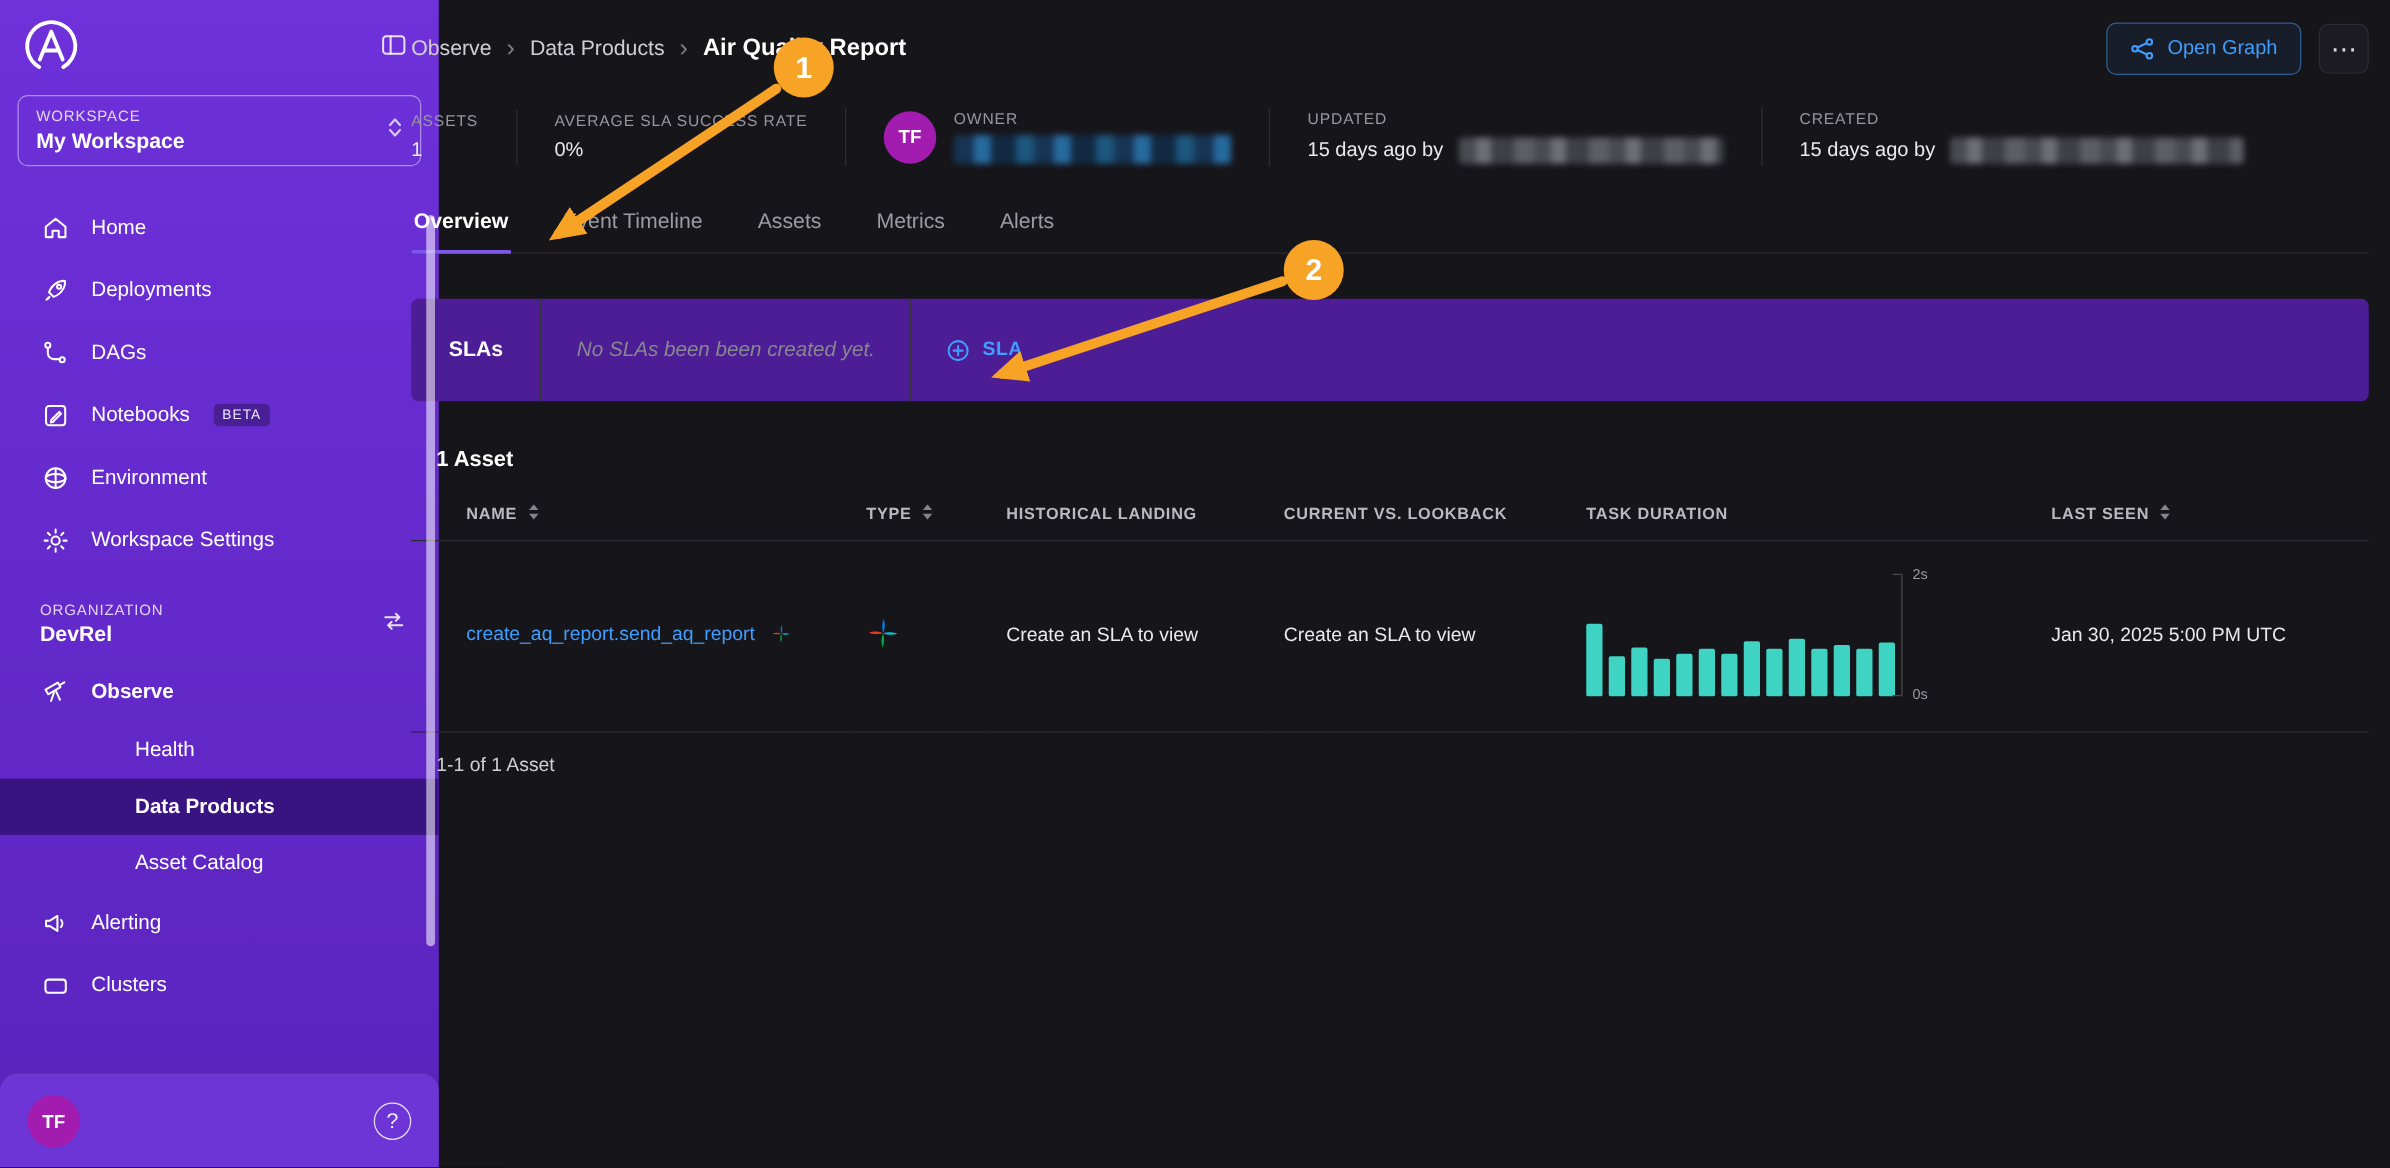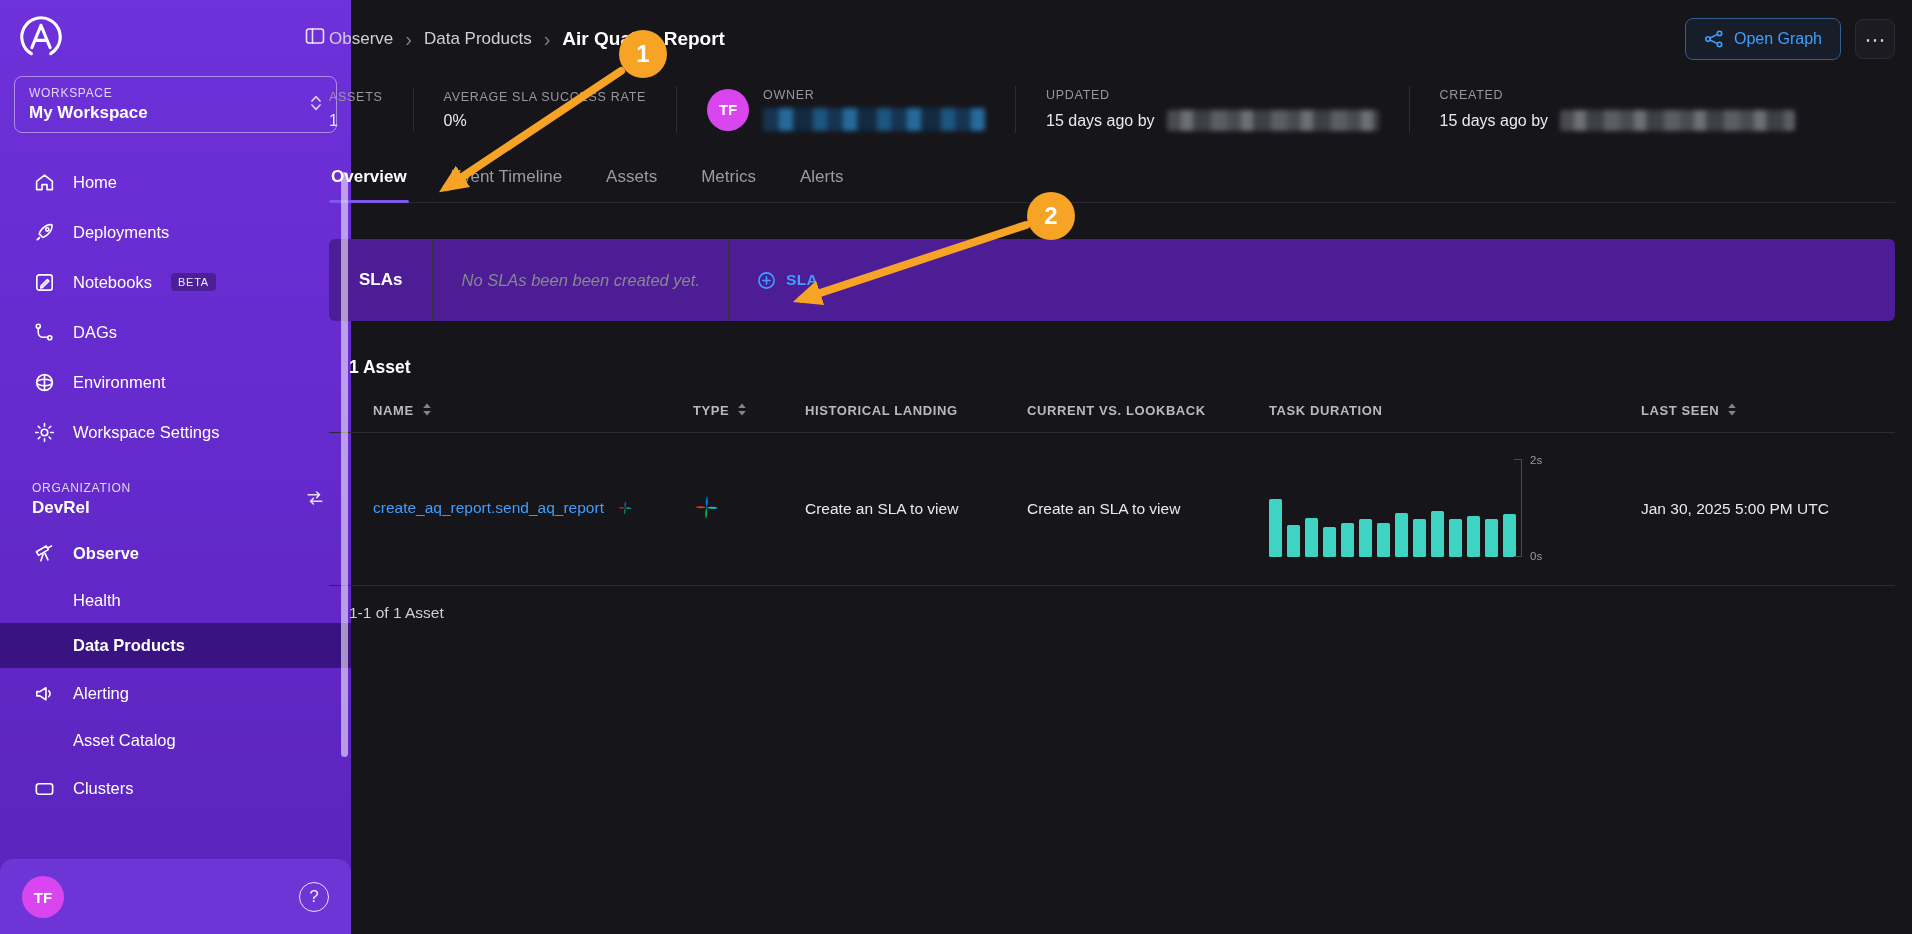--- a/index.html
+++ b/index.html
@@ -14,28 +14,28 @@
   .collapse-btn{background:none;border:none;color:rgba(255,255,255,.85);padding:4px;cursor:pointer}
   .collapse-btn svg{stroke:rgba(255,255,255,.85);fill:none;stroke-width:1.6;stroke-linecap:round;stroke-linejoin:round}
   .ws-box{margin:10px 14px 0;border:1px solid rgba(255,255,255,.45);border-radius:8px;padding:9px 14px;display:flex;justify-content:space-between;align-items:center;cursor:pointer}
   .mini-label{font-size:12px;letter-spacing:.7px;color:rgba(255,255,255,.8)}
   .ws-name{font-size:17px;font-weight:bold;margin-top:3px}
   .chev svg{stroke:rgba(255,255,255,.75);fill:none;stroke-width:1.7;stroke-linecap:round;stroke-linejoin:round}
   .nav{margin-top:24px}
   .nav-item{display:flex;align-items:center;gap:17px;padding:13px 24px 13px 32px;font-size:16.5px;cursor:pointer;position:relative}
   .nav-item .nicon{width:24px;height:24px;flex:0 0 24px;display:flex;align-items:center;justify-content:center}
   .nav-item .nicon svg{width:23px;height:23px;stroke:#fff;fill:none;stroke-width:1.7;stroke-linecap:round;stroke-linejoin:round}
-  .nav-item.sub{padding-left:73px}
+  .nav-item.sub{padding-left:108px}
   .nav-item.active{background:#3a1383;font-weight:bold}
   .nav-item.head{font-weight:bold}
   .beta{margin-left:2px;background:rgba(0,0,0,.28);border-radius:4px;padding:3px 7px;font-size:11px;letter-spacing:.8px;color:#efeaff;font-weight:normal}
   .org-head{margin-top:16px;padding:8px 26px 8px 32px;display:flex;justify-content:space-between;align-items:center}
   .swap svg{width:20px;height:20px;stroke:rgba(255,255,255,.85);fill:none;stroke-width:1.7;stroke-linecap:round;stroke-linejoin:round}
   .sb-bottom{position:absolute;left:0;right:0;bottom:0;height:74px;background:#6d35d6;border-radius:14px 14px 0 0;display:flex;justify-content:space-between;align-items:center;padding:0 22px;z-index:6;box-shadow:0 -1px 0 rgba(255,255,255,.12)}
-  .avatar{width:42px;height:42px;border-radius:50%;background:#d946ef;color:#fff;font-weight:bold;font-size:15px;display:flex;align-items:center;justify-content:center}
+  .avatar{width:42px;height:42px;border-radius:50%;background:#a21caf;color:#fff;font-weight:bold;font-size:15px;display:flex;align-items:center;justify-content:center}
   .help-btn{width:30px;height:30px;border-radius:50%;border:1.7px solid rgba(255,255,255,.85);background:none;color:rgba(255,255,255,.9);font-size:17px;display:flex;align-items:center;justify-content:center;cursor:pointer;font-family:inherit}
   .sb-scroll{position:absolute;right:3px;top:172px;width:7px;height:585px;background:rgba(255,255,255,.55);border-radius:4px;z-index:7}
 
   
   .main{position:absolute;left:305px;right:0;top:0;bottom:0;padding:0 17px 0 24px;color:#e8e8ec}
   .topbar{margin-top:18px;display:flex;justify-content:space-between;align-items:center}
   .breadcrumb{display:flex;align-items:center;gap:12px;font-size:17px;color:#cfcfd5}
   .sep::before{content:"›";color:#80808a;font-size:20px}
   .crumb{cursor:pointer}
   .crumb.current{color:#fff;font-weight:bold;font-size:19px;cursor:default}
@@ -141,36 +141,36 @@
               <path d="M13.8 5 C16.4 3.6 19.8 3.9 19.8 3.9 C19.8 3.9 20.1 7.3 18.7 9.9 C16.6 13.8 12.9 16.3 10.3 17.2 L6.5 13.4 C7.4 10.8 9.9 7.1 13.8 5 Z"></path>
               <circle cx="14.9" cy="8.8" r="1.7"></circle>
               <path d="M6.8 17.2 C5.6 17.6 4.4 19.6 4.4 19.6 C4.4 19.6 6.4 18.4 6.8 17.2 Z"></path>
             </svg>
         </span>
         <span>Deployments</span>
       </div>
       <div class="nav-item">
         <span class="nicon">
           <svg viewBox="0 0 24 24">
-              <rect x="4" y="4" width="16" height="16" rx="2.5"></rect>
-              <path d="M8.5 15.5 L15 9 M15 9 l1.5 1.5 L10 17 M8.5 15.5 l-.5 2.2 2.2 -.5"></path>
-            </svg>
-        </span>
-        <span>Notebooks</span>
-        <span class="beta">BETA</span>
-      </div>
-      <div class="nav-item">
-        <span class="nicon">
-          <svg viewBox="0 0 24 24">
               <circle cx="5.5" cy="5.5" r="2.1"></circle>
               <circle cx="17.5" cy="17.5" r="2.1"></circle>
               <path d="M5.5 7.6 V12 a5 5 0 0 0 5 5 h4.9"></path>
             </svg>
         </span>
         <span>DAGs</span>
+      </div>
+      <div class="nav-item">
+        <span class="nicon">
+          <svg viewBox="0 0 24 24">
+              <rect x="4" y="4" width="16" height="16" rx="2.5"></rect>
+              <path d="M8.5 15.5 L15 9 M15 9 l1.5 1.5 L10 17 M8.5 15.5 l-.5 2.2 2.2 -.5"></path>
+            </svg>
+        </span>
+        <span>Notebooks</span>
+        <span class="beta">BETA</span>
       </div>
       <div class="nav-item">
         <span class="nicon">
           <svg viewBox="0 0 24 24">
               <circle cx="12" cy="12" r="8.2"></circle>
               <ellipse cx="12" cy="12" rx="8.2" ry="3.4"></ellipse>
               <path d="M12 3.8 V20.2"></path>
             </svg>
         </span>
         <span>Environment</span>
@@ -209,31 +209,31 @@
             </svg>
         </span>
         <span>Observe</span>
       </div>
       <div class="nav-item sub">
         <span>Health</span>
       </div>
       <div class="nav-item sub active">
         <span>Data Products</span>
       </div>
+      <div class="nav-item sub">
+        <span>Asset Catalog</span>
+      </div>
       <div class="nav-item">
         <span class="nicon">
           <svg viewBox="0 0 24 24">
               <path d="M4 10 V14.5 H7.2 L13.5 18.5 V6 L7.2 10 Z"></path>
               <path d="M16.5 9.3 a4.4 4.4 0 0 1 0 5.9"></path>
             </svg>
         </span>
         <span>Alerting</span>
-      </div>
-      <div class="nav-item sub">
-        <span>Asset Catalog</span>
       </div>
       <div class="nav-item">
         <span class="nicon">
           <svg viewBox="0 0 24 24">
               <rect x="3.5" y="7" width="17" height="11" rx="2.5"></rect>
             </svg>
         </span>
         <span>Clusters</span>
       </div>
     </nav>

